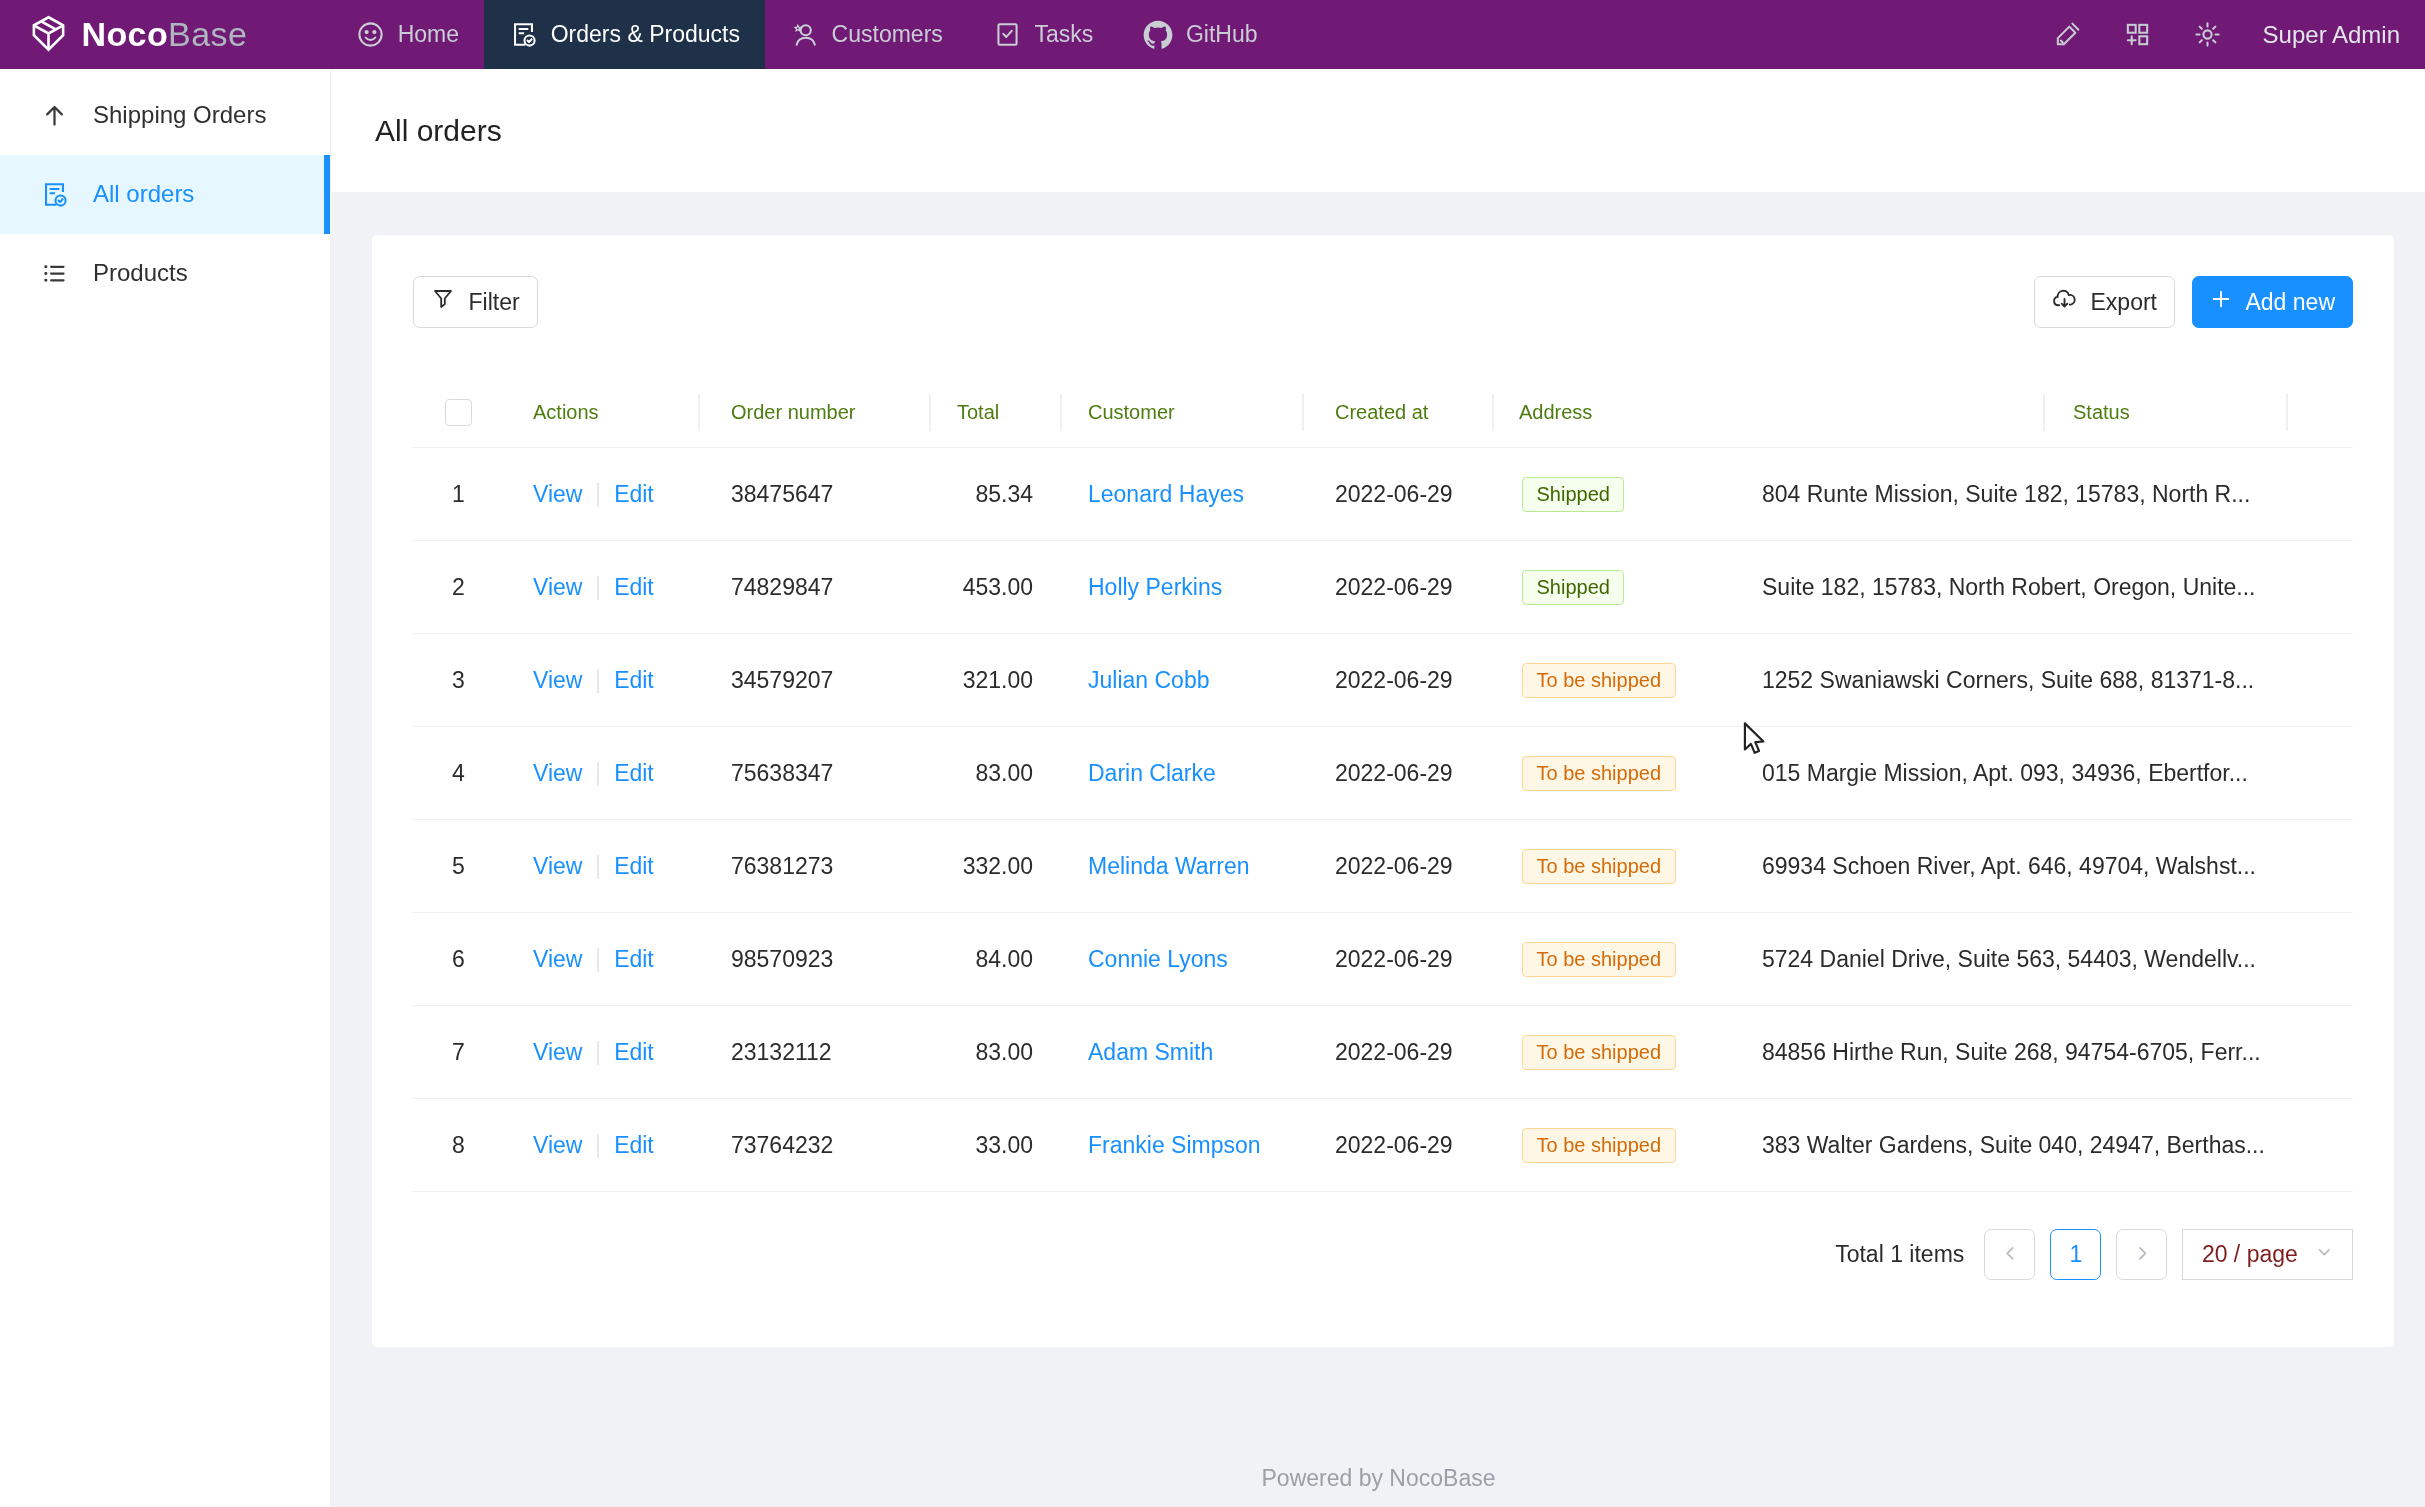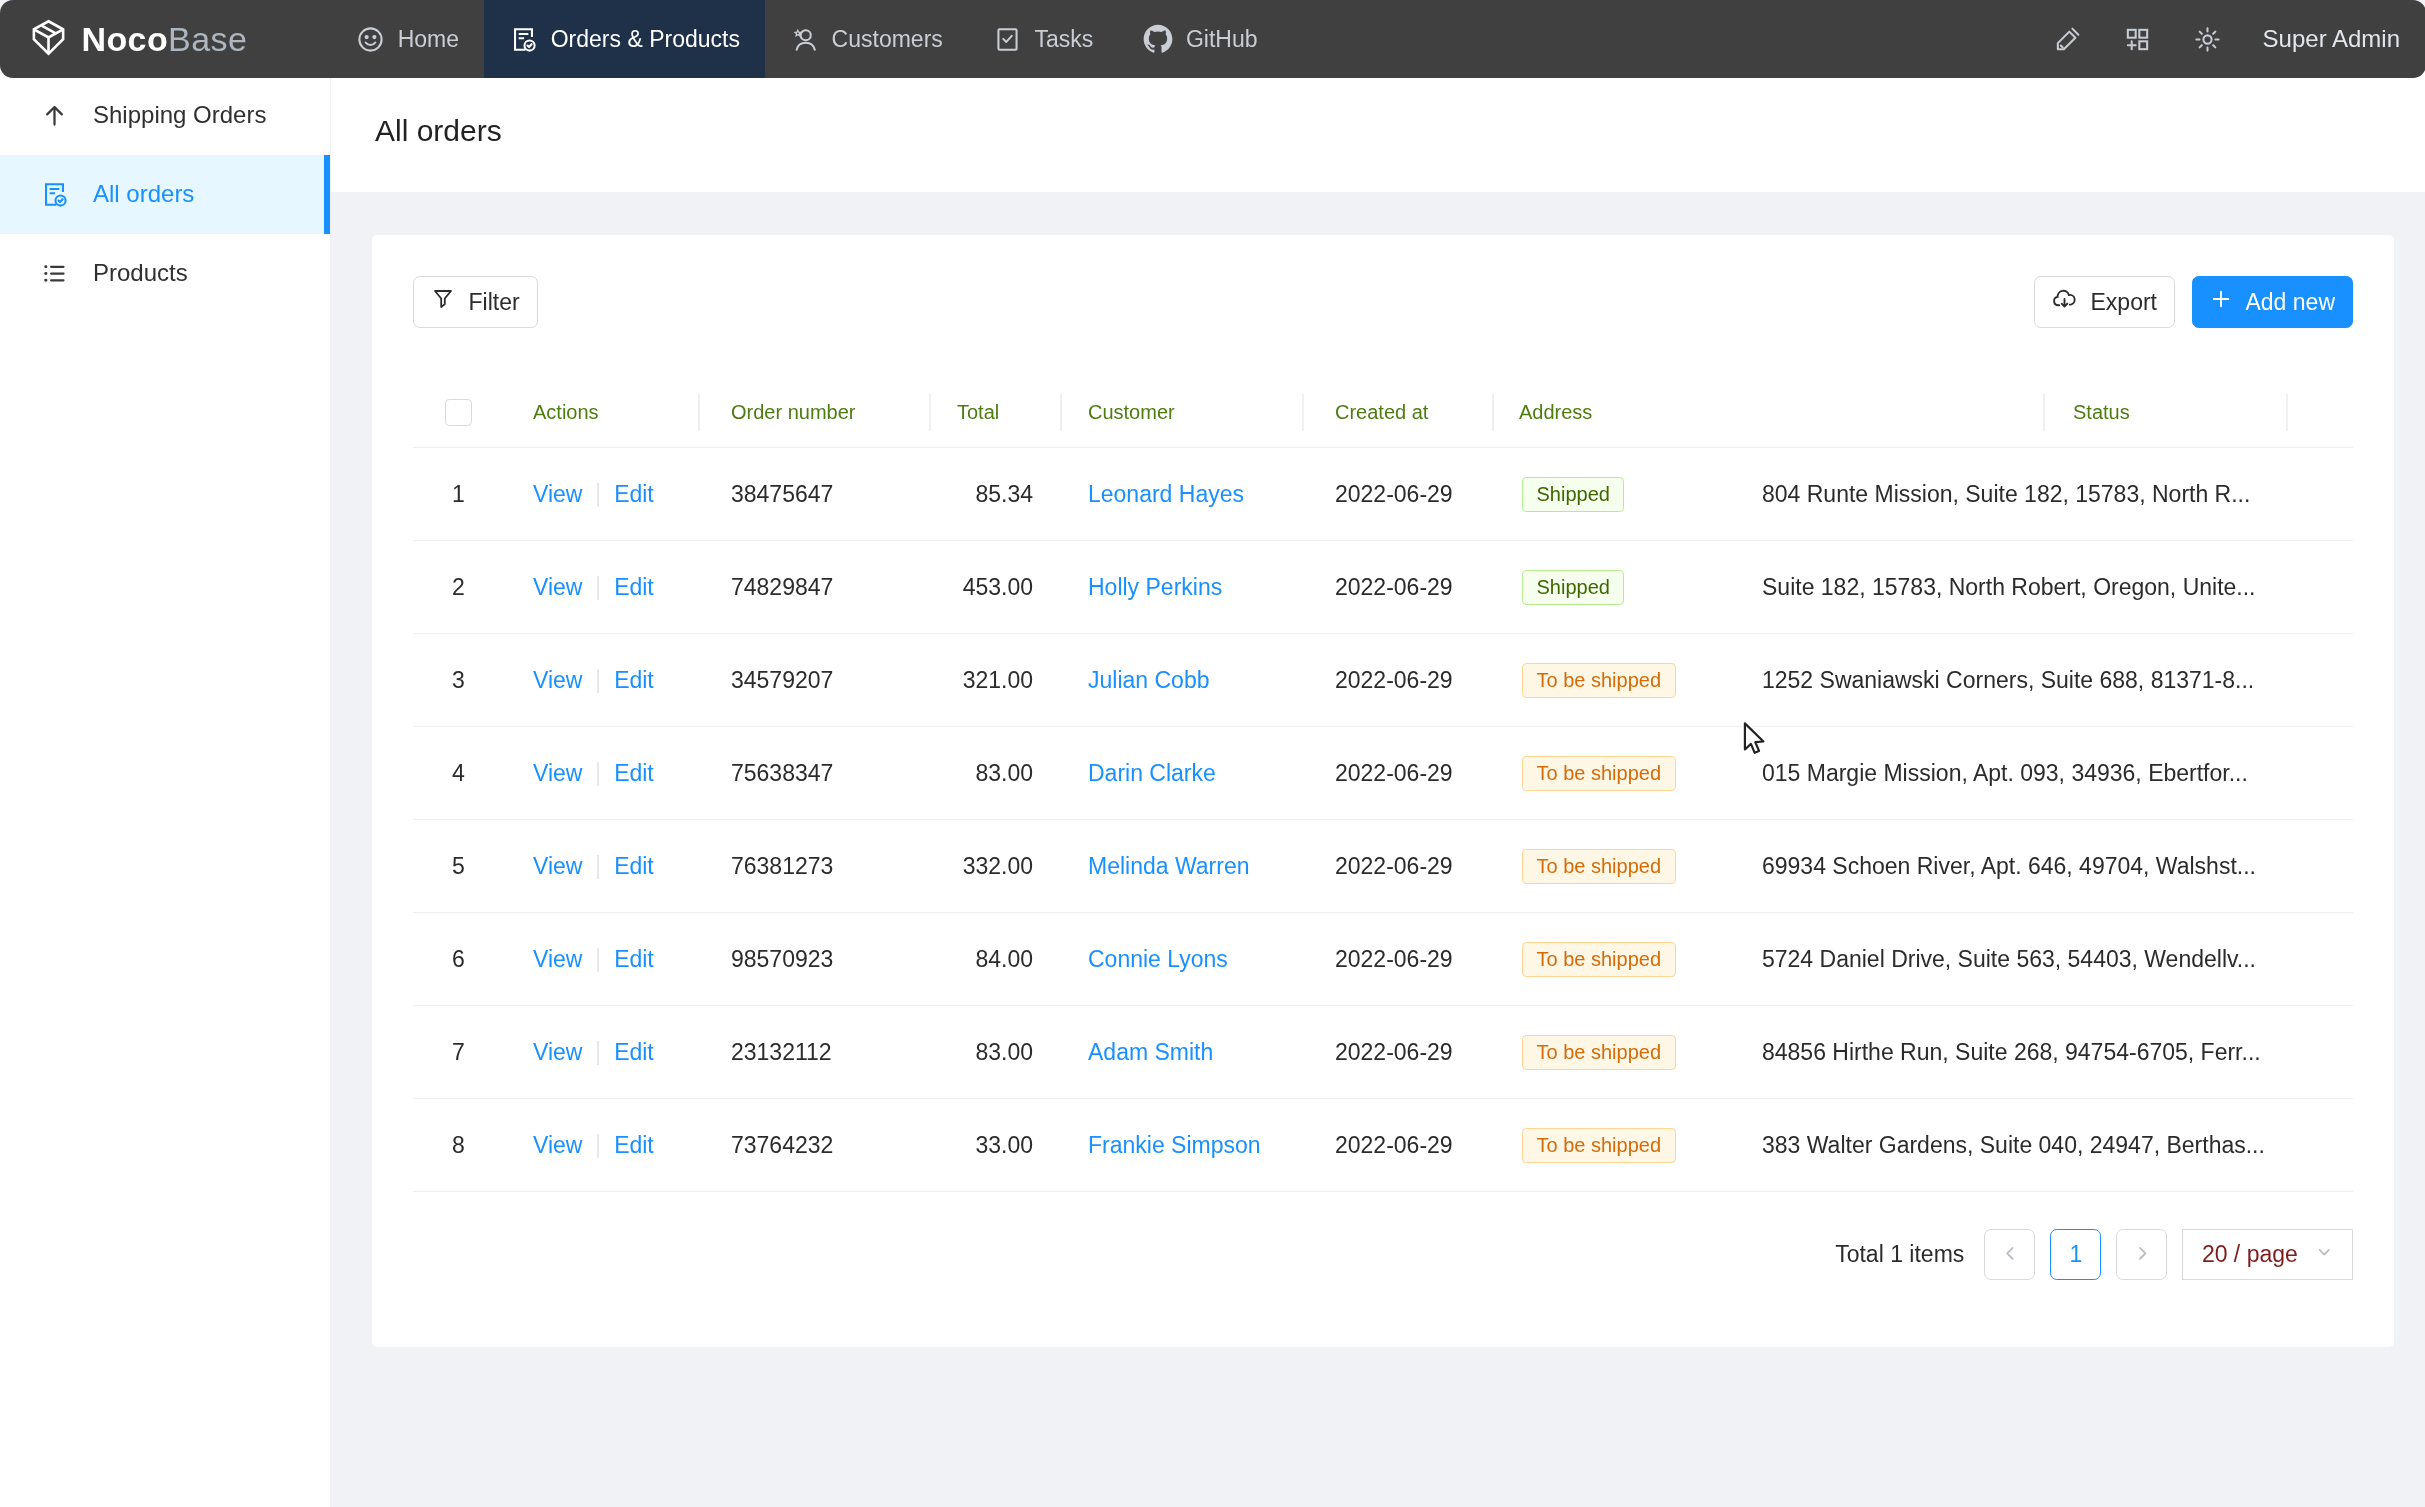--- a/index.html
+++ b/index.html
@@ -1,21 +1,21 @@
 <!DOCTYPE html>
 <html style="font-size:13.5px"><head>
 <meta charset="utf-8">
 <style>
   * { margin:0; padding:0; box-sizing:border-box; }
   html,body { width:2426px; height:1508px; overflow:hidden; }
   body { font-family:"Liberation Sans", sans-serif; background:#f0f2f5; position:relative; color:#262626; }
 
   
-  .navbar { position:absolute; left:0; top:0; width:2426px; height:78px;
-            background:#404040; display:flex; align-items:stretch; z-index:30;border-radius:13px; }
+  .navbar { position:absolute; left:0; top:0; width:2426px; height:69px;
+            background:#701a75; display:flex; align-items:stretch; z-index:30; }
   .logo { width:331px; display:flex; align-items:center; padding-left:29px; gap:13.5px; cursor:pointer; }
   .logo-name { font-size:34px; letter-spacing:0.4px; }
   .logo-noco { color:#ffffff; font-weight:700; }
   .logo-base { color:#aeb6bf; font-weight:300; }
   .nav-tabs { display:flex; align-items:stretch; }
   .nav-tab { display:flex; align-items:center; gap:12.7px; padding:0 25px;
              color:#c9ced5; font-size:23px; cursor:pointer; }
   .nav-tab.active { background:#1e3148; color:#ffffff; }
   .nav-tab svg { display:block; }
   .nav-right { margin-left:auto; display:flex; align-items:center; gap:41px; padding-right:26px; }
@@ -401,20 +401,21 @@
         <span>20 / page</span>
         <span>
           <svg width="18.6" height="18.6" viewBox="0 0 24 24" fill="none" stroke="#b9bdc3" stroke-width="2.2">
             <path d="M6 9l6 6 6-6" stroke-linecap="round" stroke-linejoin="round"></path>
           </svg>
         </span>
       </div>
     </div>
   </section>
 
+  <div class="footer">Powered by NocoBase</div>
 </main>
 
 <div class="cursor">
   <svg width="34" height="37" viewBox="0 0 20 22">
     <path d="M4 2 L4 17.5 L7.6 14.2 L9.8 19.5 L12.4 18.4 L10.2 13.2 L15 12.8 Z" fill="#ffffff" stroke="#222222" stroke-width="1.3" stroke-linejoin="round"></path>
   </svg>
 </div>
 
 
 </body></html>

